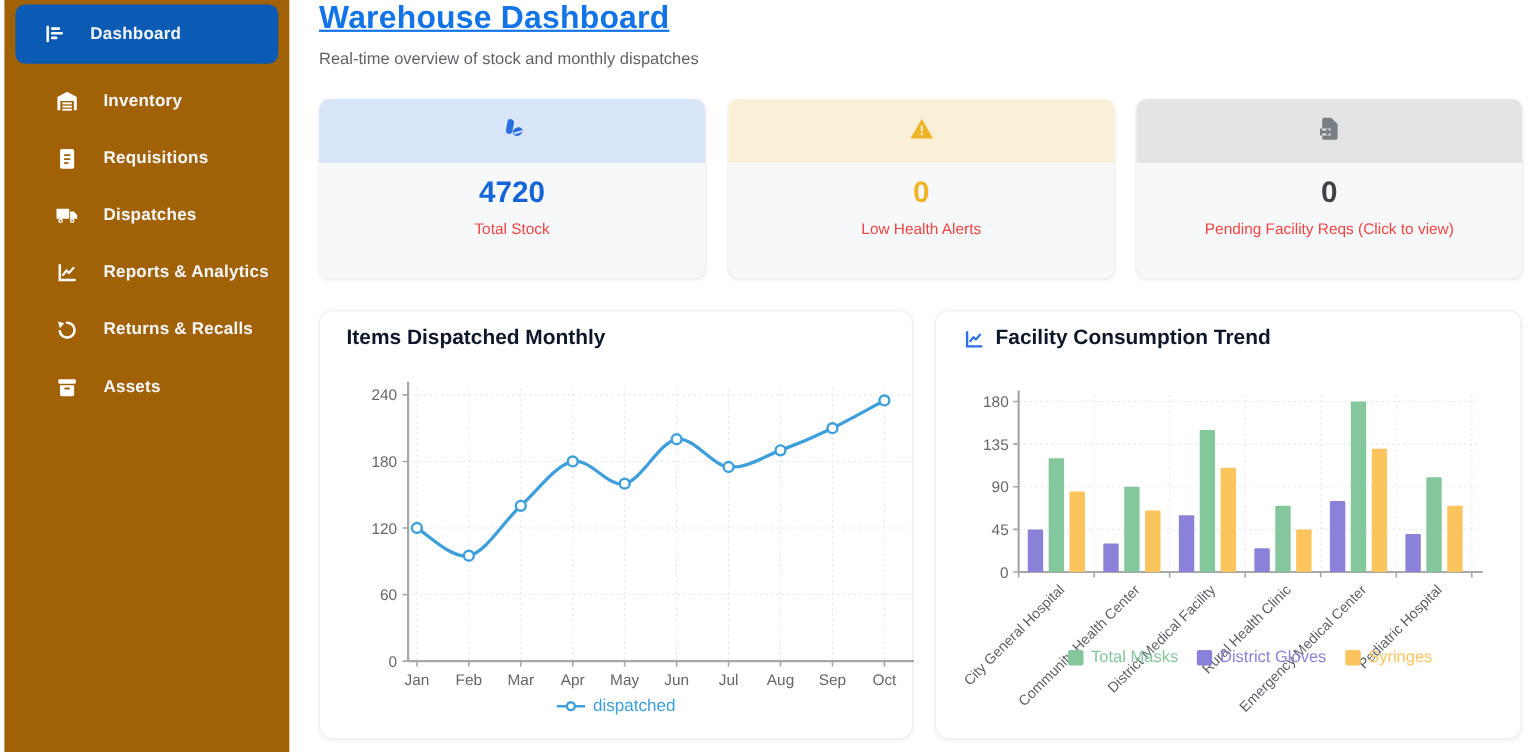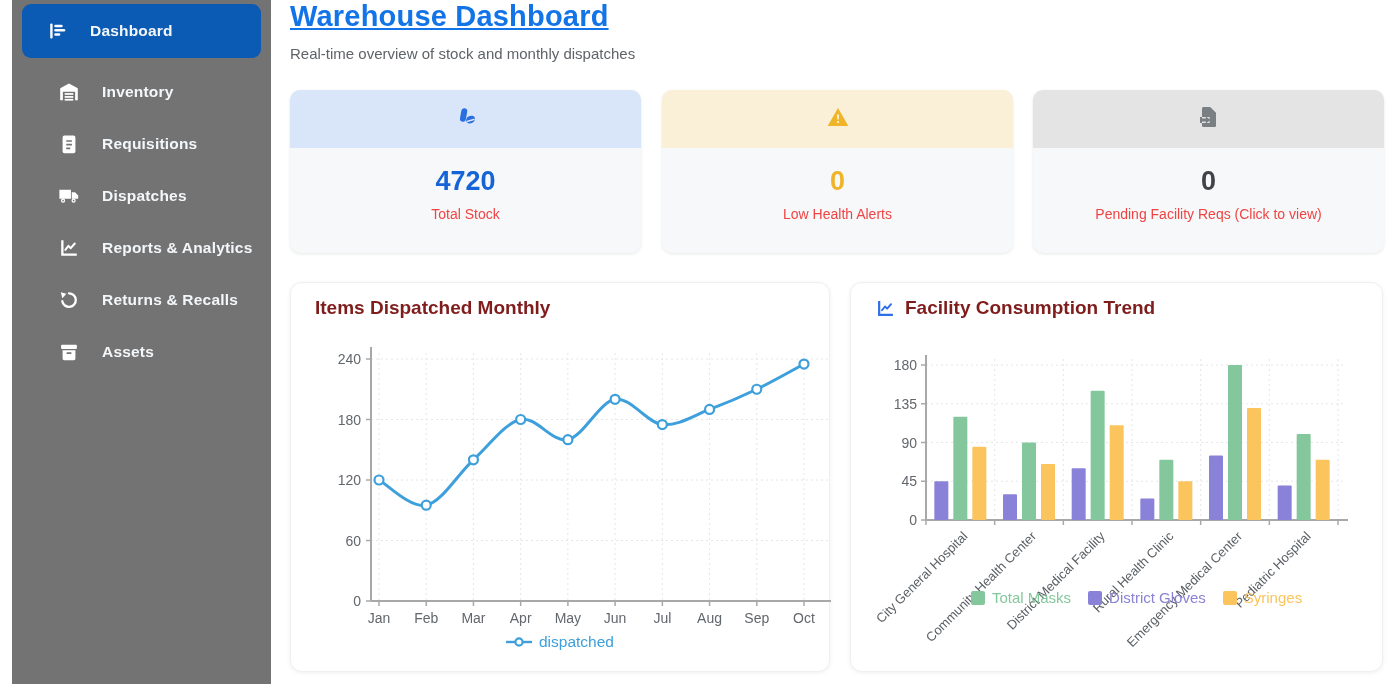--- a/index.html
+++ b/index.html
@@ -1,52 +1,52 @@
 <!DOCTYPE html>
 <html><head>
 <meta charset="utf-8">
 <style>
   * { margin:0; padding:0; box-sizing:border-box; }
   html,body { width:1396px; height:684px; background:#ffffff;
     font-family:"Liberation Sans","DejaVu Sans",sans-serif; overflow:hidden; }
   .page { position:relative; width:1396px; height:684px; }
 
   
-  .sidebar { position:absolute; left:12px; top:0; width:259px; height:684px;
-    background:#737373; }
+  .sidebar { position:absolute; left:4px; top:0; width:259px; height:684px;
+    background:#a16207; }
   .nav-item { display:flex; align-items:center; gap:21px; height:52px;
     padding-left:45px; color:#f4f7fa; cursor:pointer; }
   .nav-item .nav-icon { width:24px; height:24px; display:flex; align-items:center; justify-content:center; color:#ffffff; flex:0 0 24px; }
   .nav-item .nav-icon svg { width:22px; height:22px; }
   .nav-label { font-size:15.5px; font-weight:700; letter-spacing:.2px; white-space:nowrap; }
   .nav-item.active { background:#0b5ab4; border-radius:9px; margin:4px 10px 8px 10px;
     height:54px; padding-left:23px; }
 
   
   .main { position:absolute; left:259px; top:0; right:0; bottom:0; }
   .page-title { position:absolute; left:31px; top:0px; font-size:29px; font-weight:800;
     color:#1374e8; letter-spacing:.2px;text-decoration:underline; }
   .page-subtitle { position:absolute; left:31px; top:45px; font-size:15px; color:#5f6368; }
 
   
   .stat-card { position:absolute; top:90px; width:351px; height:163px; border-radius:10px;
     overflow:hidden; background:#f7f8f9; box-shadow:0 1px 3px rgba(60,64,67,.12); cursor:pointer; }
   .stat-card.s0 { left:31px; } .stat-card.s1 { left:403px; } .stat-card.s2 { left:774px; }
   .stat-header { height:58px; display:flex; align-items:center; justify-content:center; }
   .stat-header svg { width:24px; height:24px; }
-  .stat-value { margin-top:18px; text-align:center; font-size:27px; font-weight:800; }
+  .stat-value { margin-top:12px; text-align:center; font-size:27px; font-weight:800; }
   .stat-label { margin-top:9px; text-align:center; font-size:14px; color:#ef4444; }
 
   
   .chart-card { position:absolute; top:282px; height:390px; background:#ffffff;
     border:1px solid #edf0f2; border-radius:12px; box-shadow:0 1px 4px rgba(60,64,67,.08); }
   .chart-card.c0 { left:31px; width:540px; }
   .chart-card.c1 { left:591px; width:533px;padding-left:42px; }
   .chart-title-row { position:absolute; left:24px; top:14px; display:flex; align-items:center; gap:9px; }
-  .chart-title { font-size:19px; font-weight:800; color:#7f1d1d; white-space:nowrap; }
+  .chart-title { font-size:19px; font-weight:800; color:#0f172a; white-space:nowrap; }
   .chart-title-icon { width:21px; height:21px; color:#2e6ee8; display:flex; }
   .chart-title-icon svg { width:21px; height:21px; }
   .chart-svg { position:absolute; left:0; top:52px; }
 
   .ylab, .xlab { fill:#62676c; font-size:14px; font-family:"Liberation Sans","DejaVu Sans",sans-serif; }
   .cat { font-size:13px; fill:#5b6065; }
   .grid { stroke:#e4e6ea; stroke-width:1; stroke-dasharray:2 3; }
   .axis { stroke:#a8a8a8; stroke-width:2; }
   .tick { stroke:#a8a8a8; stroke-width:1.5; }
 

